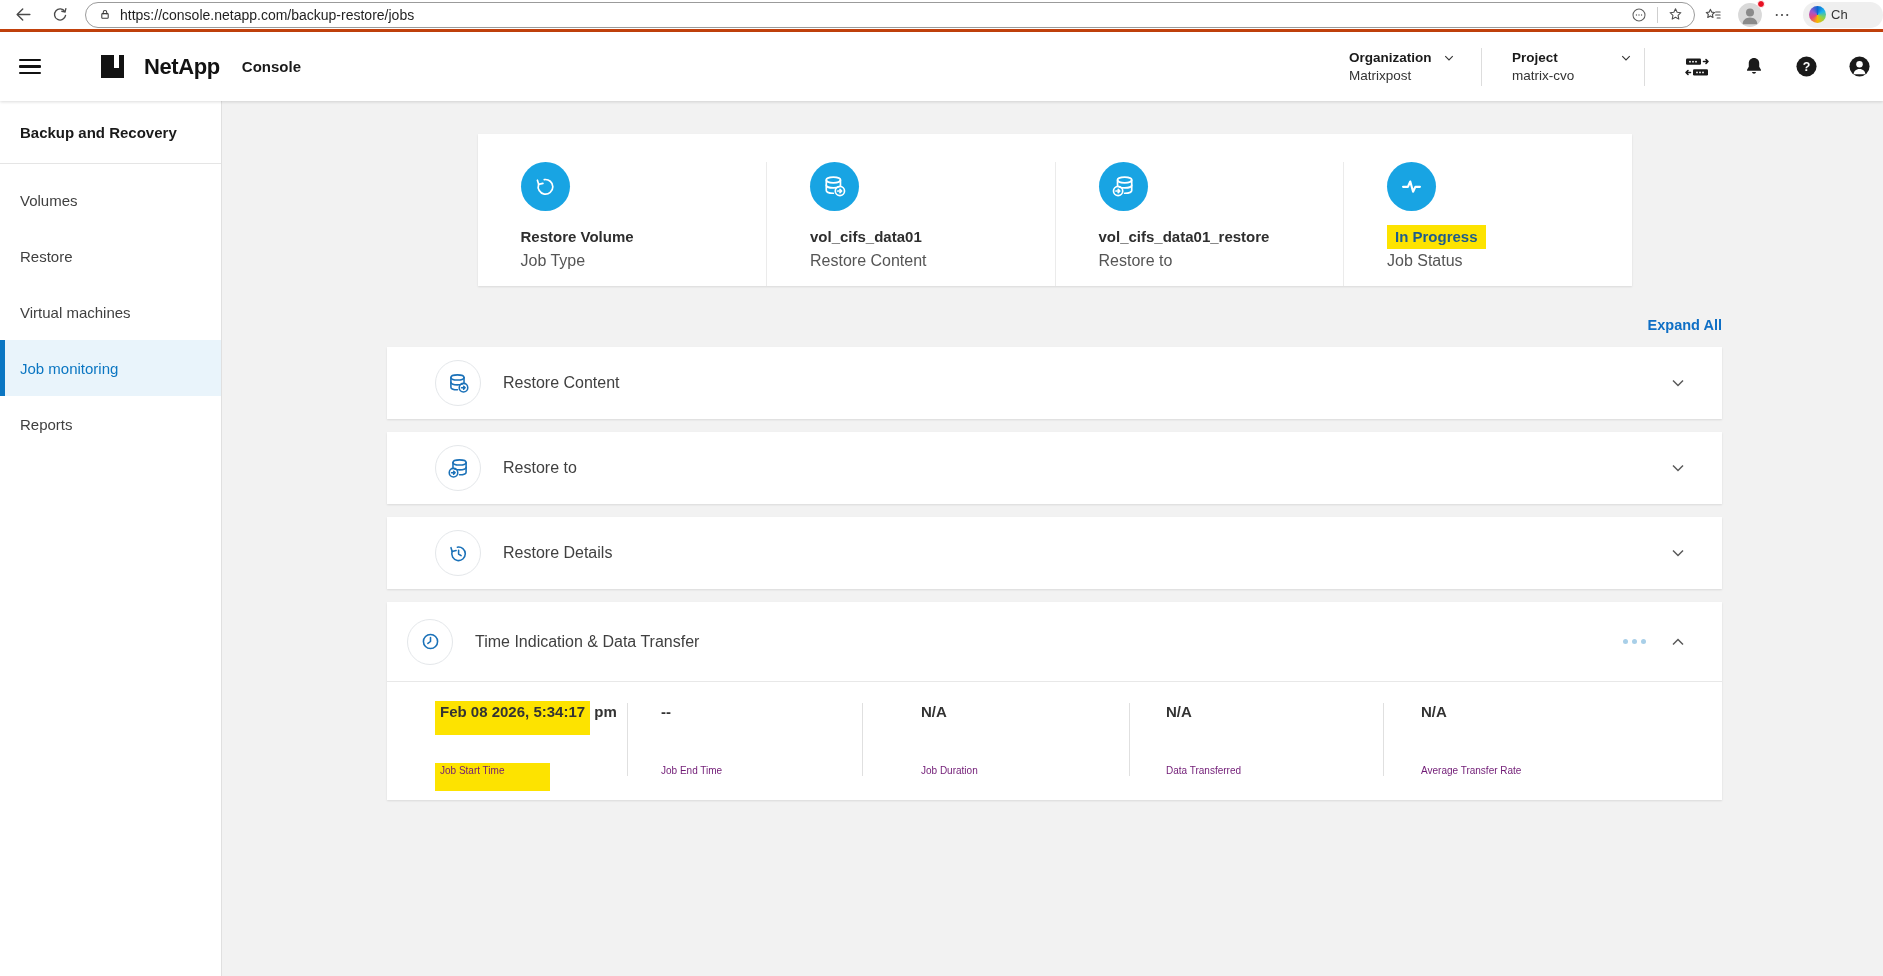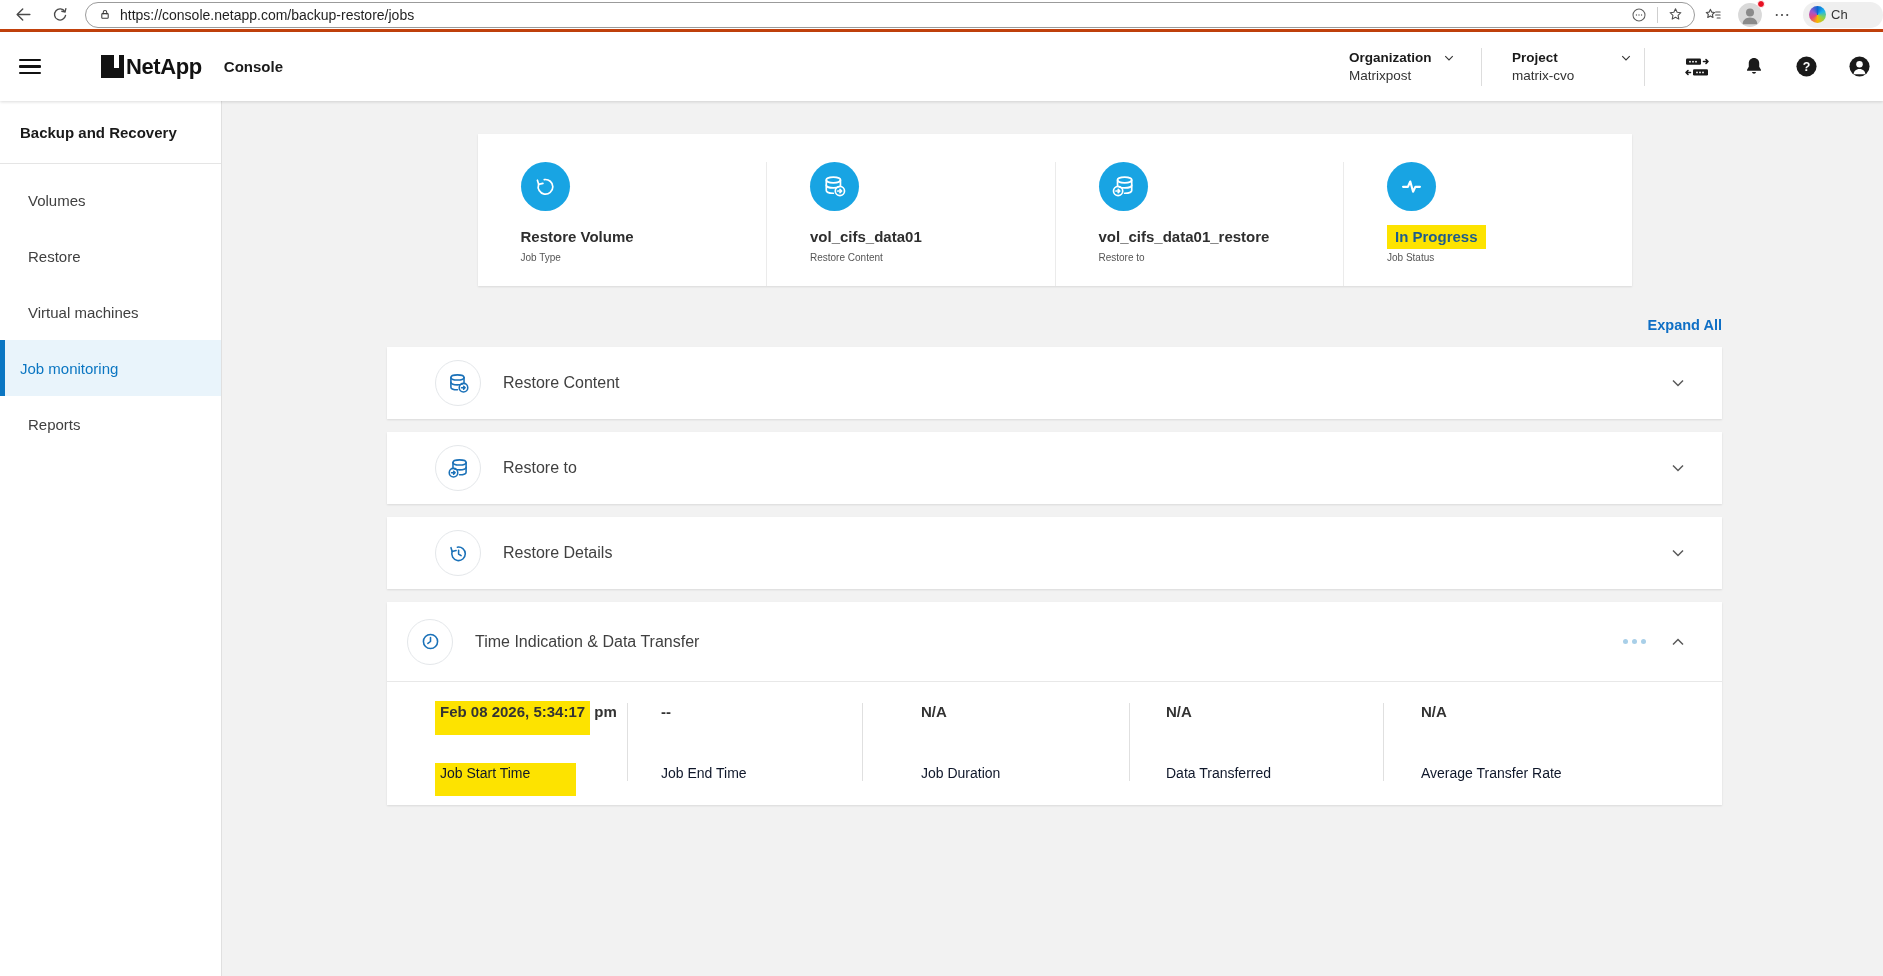--- a/index.html
+++ b/index.html
@@ -23,21 +23,21 @@
     border-radius:13px; display:flex; align-items:center; padding:0 8px 0 6px; gap:5px;
     font-size:13px; color:#333; flex:0 0 auto; }
   .cp-logo { width:17px; height:17px; border-radius:50%;
     background:conic-gradient(#0b67d0,#19b5f0,#8bd44a,#f5b700,#e8467c,#9b59d0,#0b67d0); }
 
   
   .app-header { height:69px; background:#fff; display:flex; align-items:center;
     box-shadow:0 1px 3px rgba(0,0,0,.14); position:relative; z-index:5; flex:0 0 69px; }
   .burger { margin-left:19px; cursor:pointer; }
   .burger i { display:block; width:22px; height:2.5px; background:#111; margin:4.2px 0; border-radius:1px; }
-  .brand { display:flex; align-items:center; margin-left:60px; gap:2px; }
+  .brand { display:flex; align-items:center; margin-left:60px; gap:20px; }
   .np-mark { width:23px; height:23px; background:#121212; position:relative; }
   .np-mark::after { content:""; position:absolute; left:58%; top:0; width:22%; height:56%; background:#fff; }
   .np-word { font-size:22px; font-weight:800; letter-spacing:-.4px; color:#121212; }
   .app-title { margin-left:22px; font-size:15px; font-weight:600; color:#1a1a1a; }
   .hd-right { margin-left:auto; display:flex; align-items:center; padding-right:12px; }
   .ctx-block { display:flex; flex-direction:column; }
   .ctx-top { display:flex; align-items:center; justify-content:space-between; }
   .ctx-label { font-size:13.5px; font-weight:700; color:#1a1a1a; }
   .ctx-value { font-size:13.5px; color:#333; margin-top:3px; }
   .org-block { width:106px; margin-right:26px; }
@@ -47,39 +47,39 @@
   .hicon { display:inline-flex; cursor:pointer; }
   .hicon-swap { margin-left:38px; } .hicon-bell { margin-left:32px; }
   .hicon-help { margin-left:30px; } .hicon-user { margin-left:30px; }
 
   
   .shell { flex:1; display:flex; min-height:0; }
   .sidebar { width:222px; background:#fff; border-right:1px solid #e0e0e0; flex:0 0 222px; }
   .sb-title { height:63px; display:flex; align-items:center; padding-left:20px;
     font-size:15px; font-weight:700; color:#1a1a1a; border-bottom:1px solid #e5e5e5; }
   .sb-nav { padding-top:8px; }
-  .sb-item { height:56px; display:flex; align-items:center; padding-left:28px;
+  .sb-item { height:56px; display:flex; align-items:center; padding-left:20px;
     font-size:15px; color:#3f3f3f; cursor:pointer; }
   .sb-item.active { background:#e9f4fb; border-left:5px solid var(--active-nav,#0b76c2);
     padding-left:15px; color:var(--active-nav,#0b76c2); }
 
   .main { flex:1; background:#f2f2f2; overflow:hidden; }
   .content { width:1335px; margin-left:165px; }
 
   
   .summary-card { width:1154px; margin:33px auto 0; background:#fff; height:152px;
     box-shadow:0 1px 2px rgba(0,0,0,.10); display:grid; grid-template-columns:repeat(4,1fr);
     padding:28px 0 0 0; }
   .sum-col { padding-left:43px; }
   .sum-col + .sum-col { border-left:1px solid #ebebeb; }
   .sum-icon { width:49px; height:49px; border-radius:50%; background:var(--accent-fill,#18a4e3);
     color:#fff; display:flex; align-items:center; justify-content:center; margin-bottom:17px; }
   .sum-icon svg { width:27px; height:27px; }
   .sum-value { font-size:15px; font-weight:700; color:#2e2e2e; margin-bottom:7px; }
-  .sum-label { font-size:10px; color:#555; }
+  .sum-label { font-size:16px; color:#555; }
   .hl-badge { background:var(--highlight,#fde300); padding:3px 8px 4px; color:#1f5d8b; }
 
   
   .expand-row { text-align:right; margin-top:30px; height:20px; }
   .expand-all { color:var(--link,#0f6fc5); font-size:14.5px; font-weight:600; cursor:pointer;margin-top:12px; }
 
   
   .sections { margin-top:11px; }
   .section-row { background:#fff; box-shadow:0 1px 2px rgba(0,0,0,.10); margin-bottom:13px; }
   .sec-head { height:72px; display:flex; align-items:center; padding:0 36px 0 48px; cursor:pointer; }
@@ -96,21 +96,21 @@
 
   
   .sec-details { border-top:1px solid #e8e8e8; display:grid;
     grid-template-columns:240px 235px 267px 254px 1fr; padding:21px 0 24px; }
   .det-col { border-left:1px solid #e0e0e0; }
   .det-col:first-child { border-left:none; }
   .det-col:nth-child(1){ padding-left:48px; } .det-col:nth-child(2){ padding-left:33px; }
   .det-col:nth-child(3){ padding-left:58px; } .det-col:nth-child(4){ padding-left:36px; }
   .det-col:nth-child(5){ padding-left:37px; }
   .det-value { font-size:15px; font-weight:700; color:#333; margin-bottom:13px; white-space:nowrap; }
-  .det-label { font-size:14px; color:#0f172a;margin-top:45px; }
+  .det-label { font-size:10px; color:#701a75;margin-top:45px; }
   .hl { background:var(--highlight,#fde300); padding:2px 5px 15px; }
   .hl-wide { padding-right:46px; }
 
   svg { display:block; }
 </style>
 </head>
 <body>
 
 <div id="screen">
 

